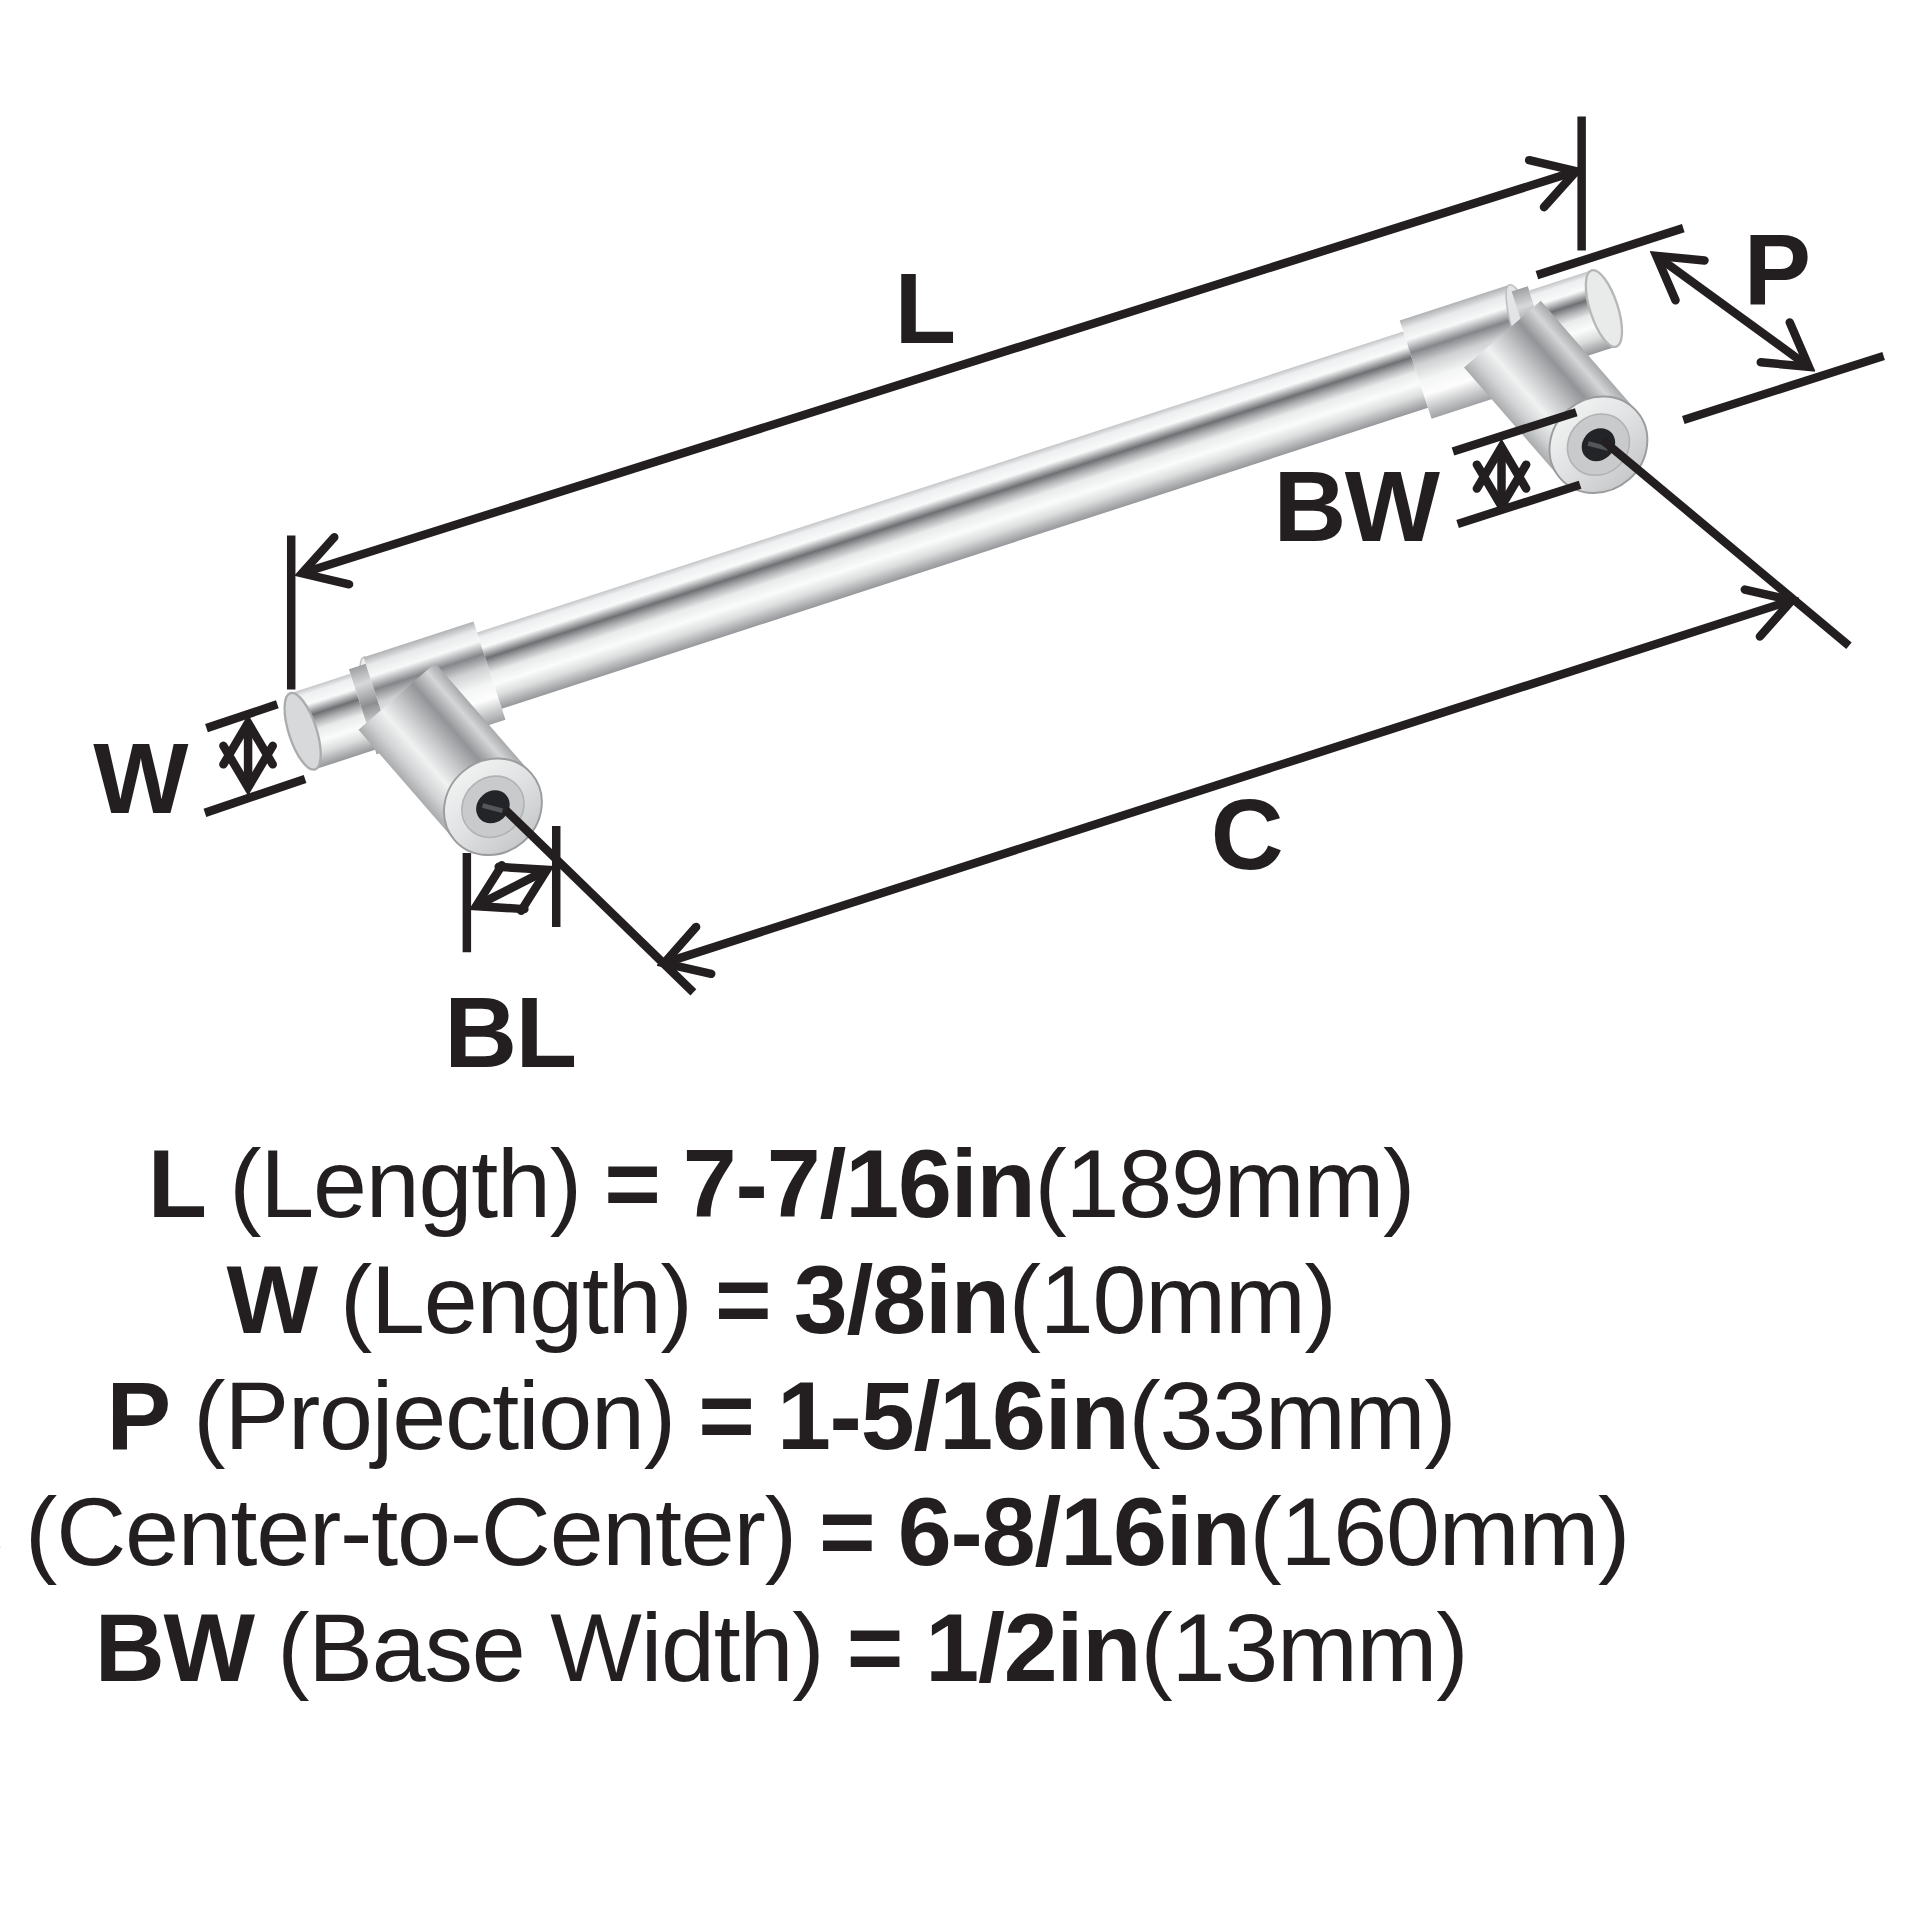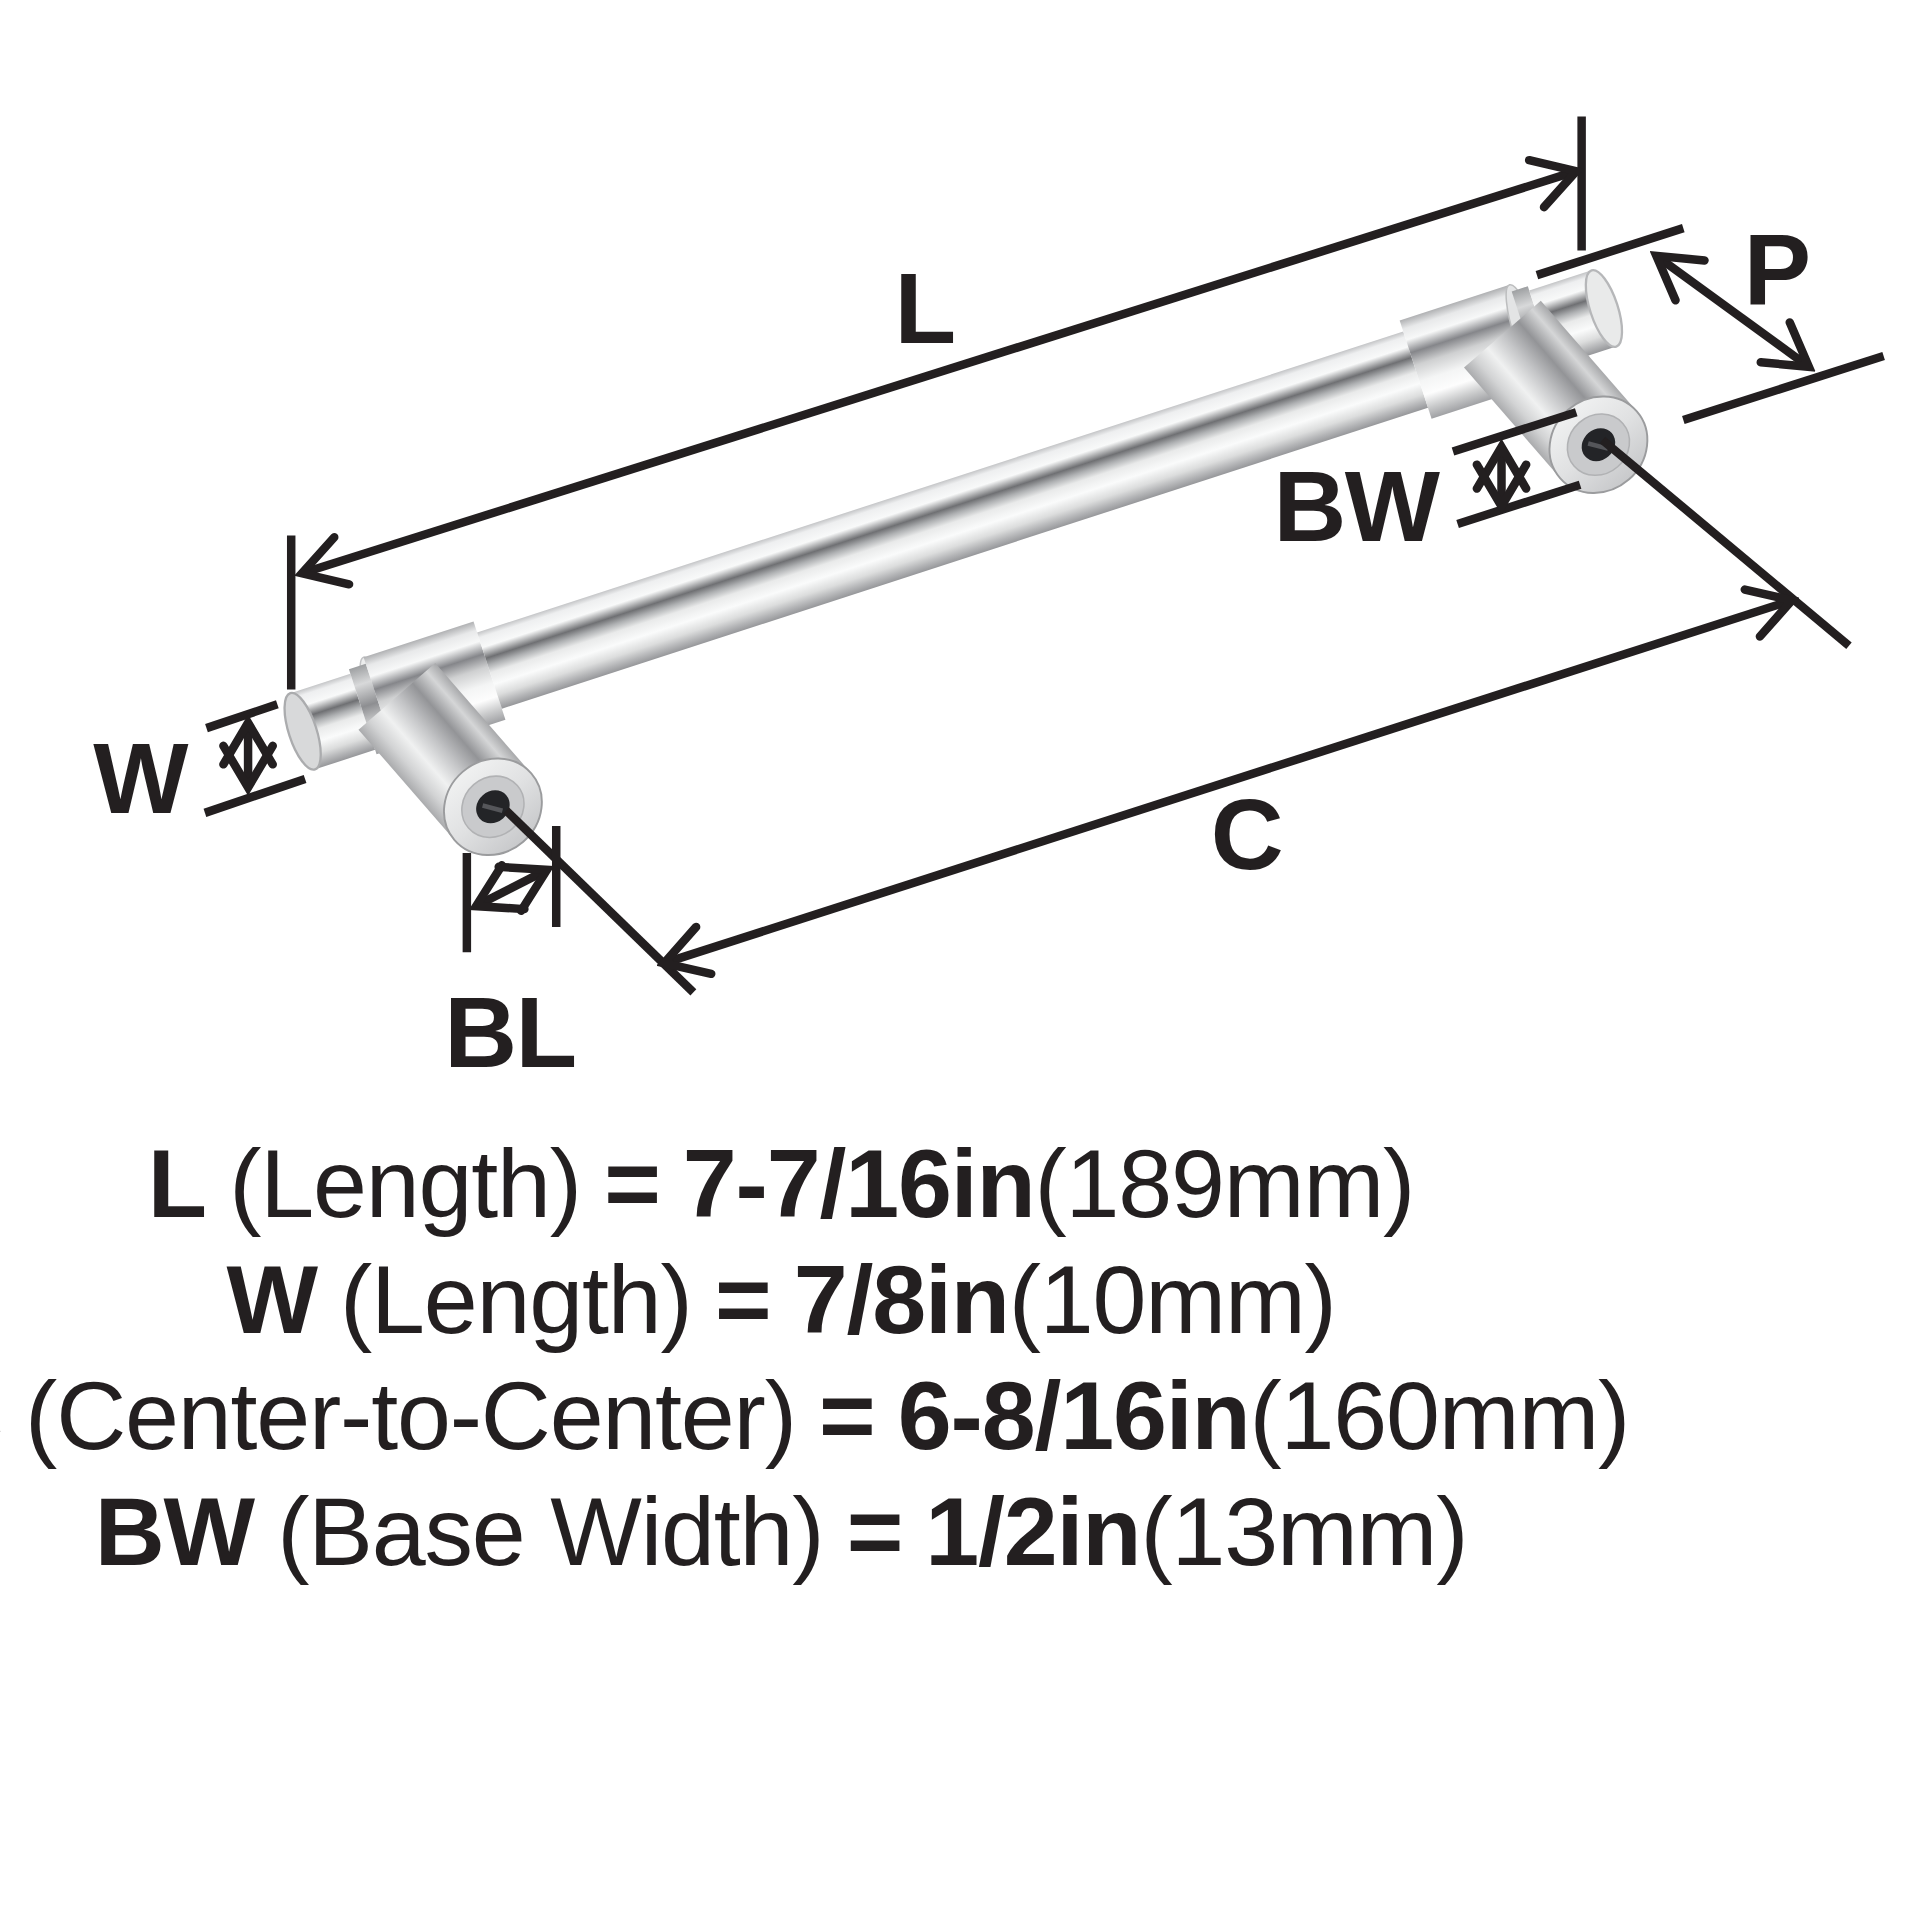--- a/index.html
+++ b/index.html
@@ -186,21 +186,24 @@
       <line x1="618" y1="1176" x2="710" y2="1129" marker-start="url(#arr)" marker-end="url(#arr)"></line>
     </g>
     <text class="dim-label" x="662" y="1385" text-anchor="middle">BL</text>
   </svg>
 
   <div class="legend">
     <div class="legend-row">
       <span class="b abbr">L</span><span class="r desc">(Length)</span><span class="b eq">=</span><span class="b val">7-7/16in</span><span class="r metric">(189mm)</span>
     </div>
     <div class="legend-row">
-      <span class="b abbr">W</span><span class="r desc">(Length)</span><span class="b eq">=</span><span class="b val">7/8in</span><span class="r metric">(10mm)</span>
+      <span class="b abbr">W</span><span class="r desc">(Length)</span><span class="b eq">=</span><span class="b val">3/8in</span><span class="r metric">(10mm)</span>
+    </div>
+    <div class="legend-row">
+      <span class="b abbr">P</span><span class="r desc">(Projection)</span><span class="b eq">=</span><span class="b val">1-5/16in</span><span class="r metric">(33mm)</span>
     </div>
     <div class="legend-row">
       <span class="b abbr">C</span><span class="r desc">(Center-to-Center)</span><span class="b eq">=</span><span class="b val">6-8/16in</span><span class="r metric">(160mm)</span>
     </div>
     <div class="legend-row">
       <span class="b abbr">BW</span><span class="r desc">(Base Width)</span><span class="b eq">=</span><span class="b val">1/2in</span><span class="r metric">(13mm)</span>
     </div>
   </div>
 
 </div>

